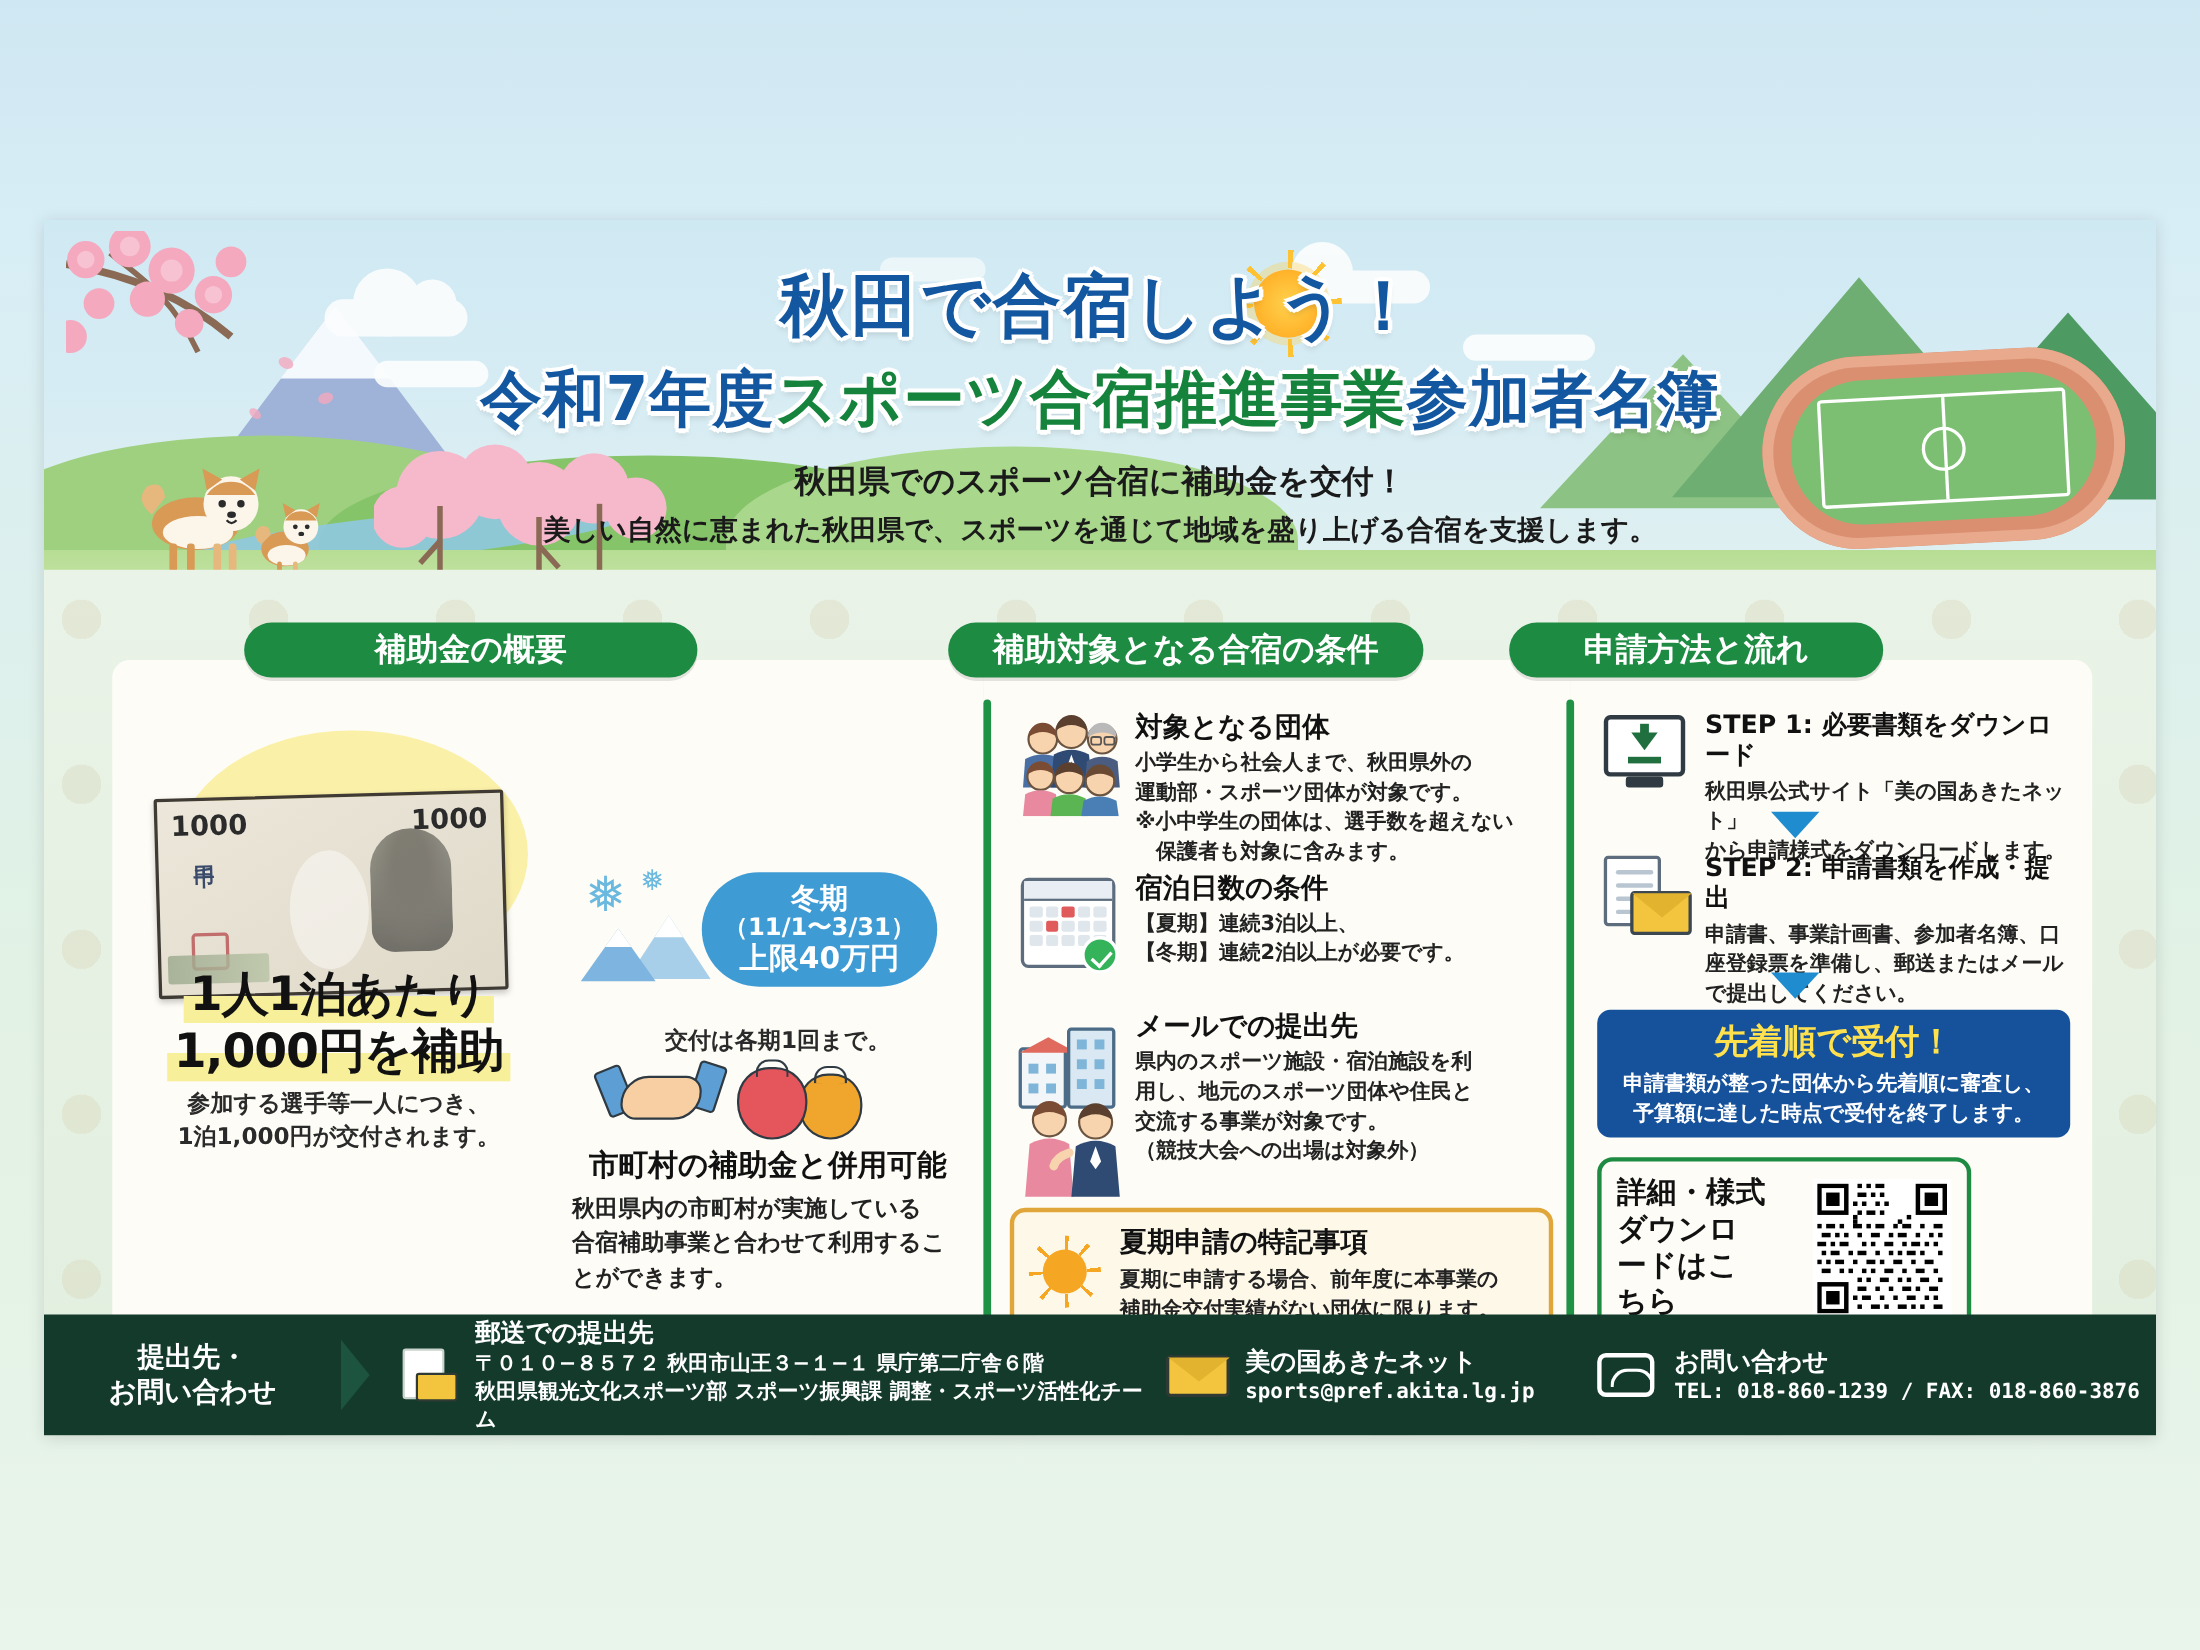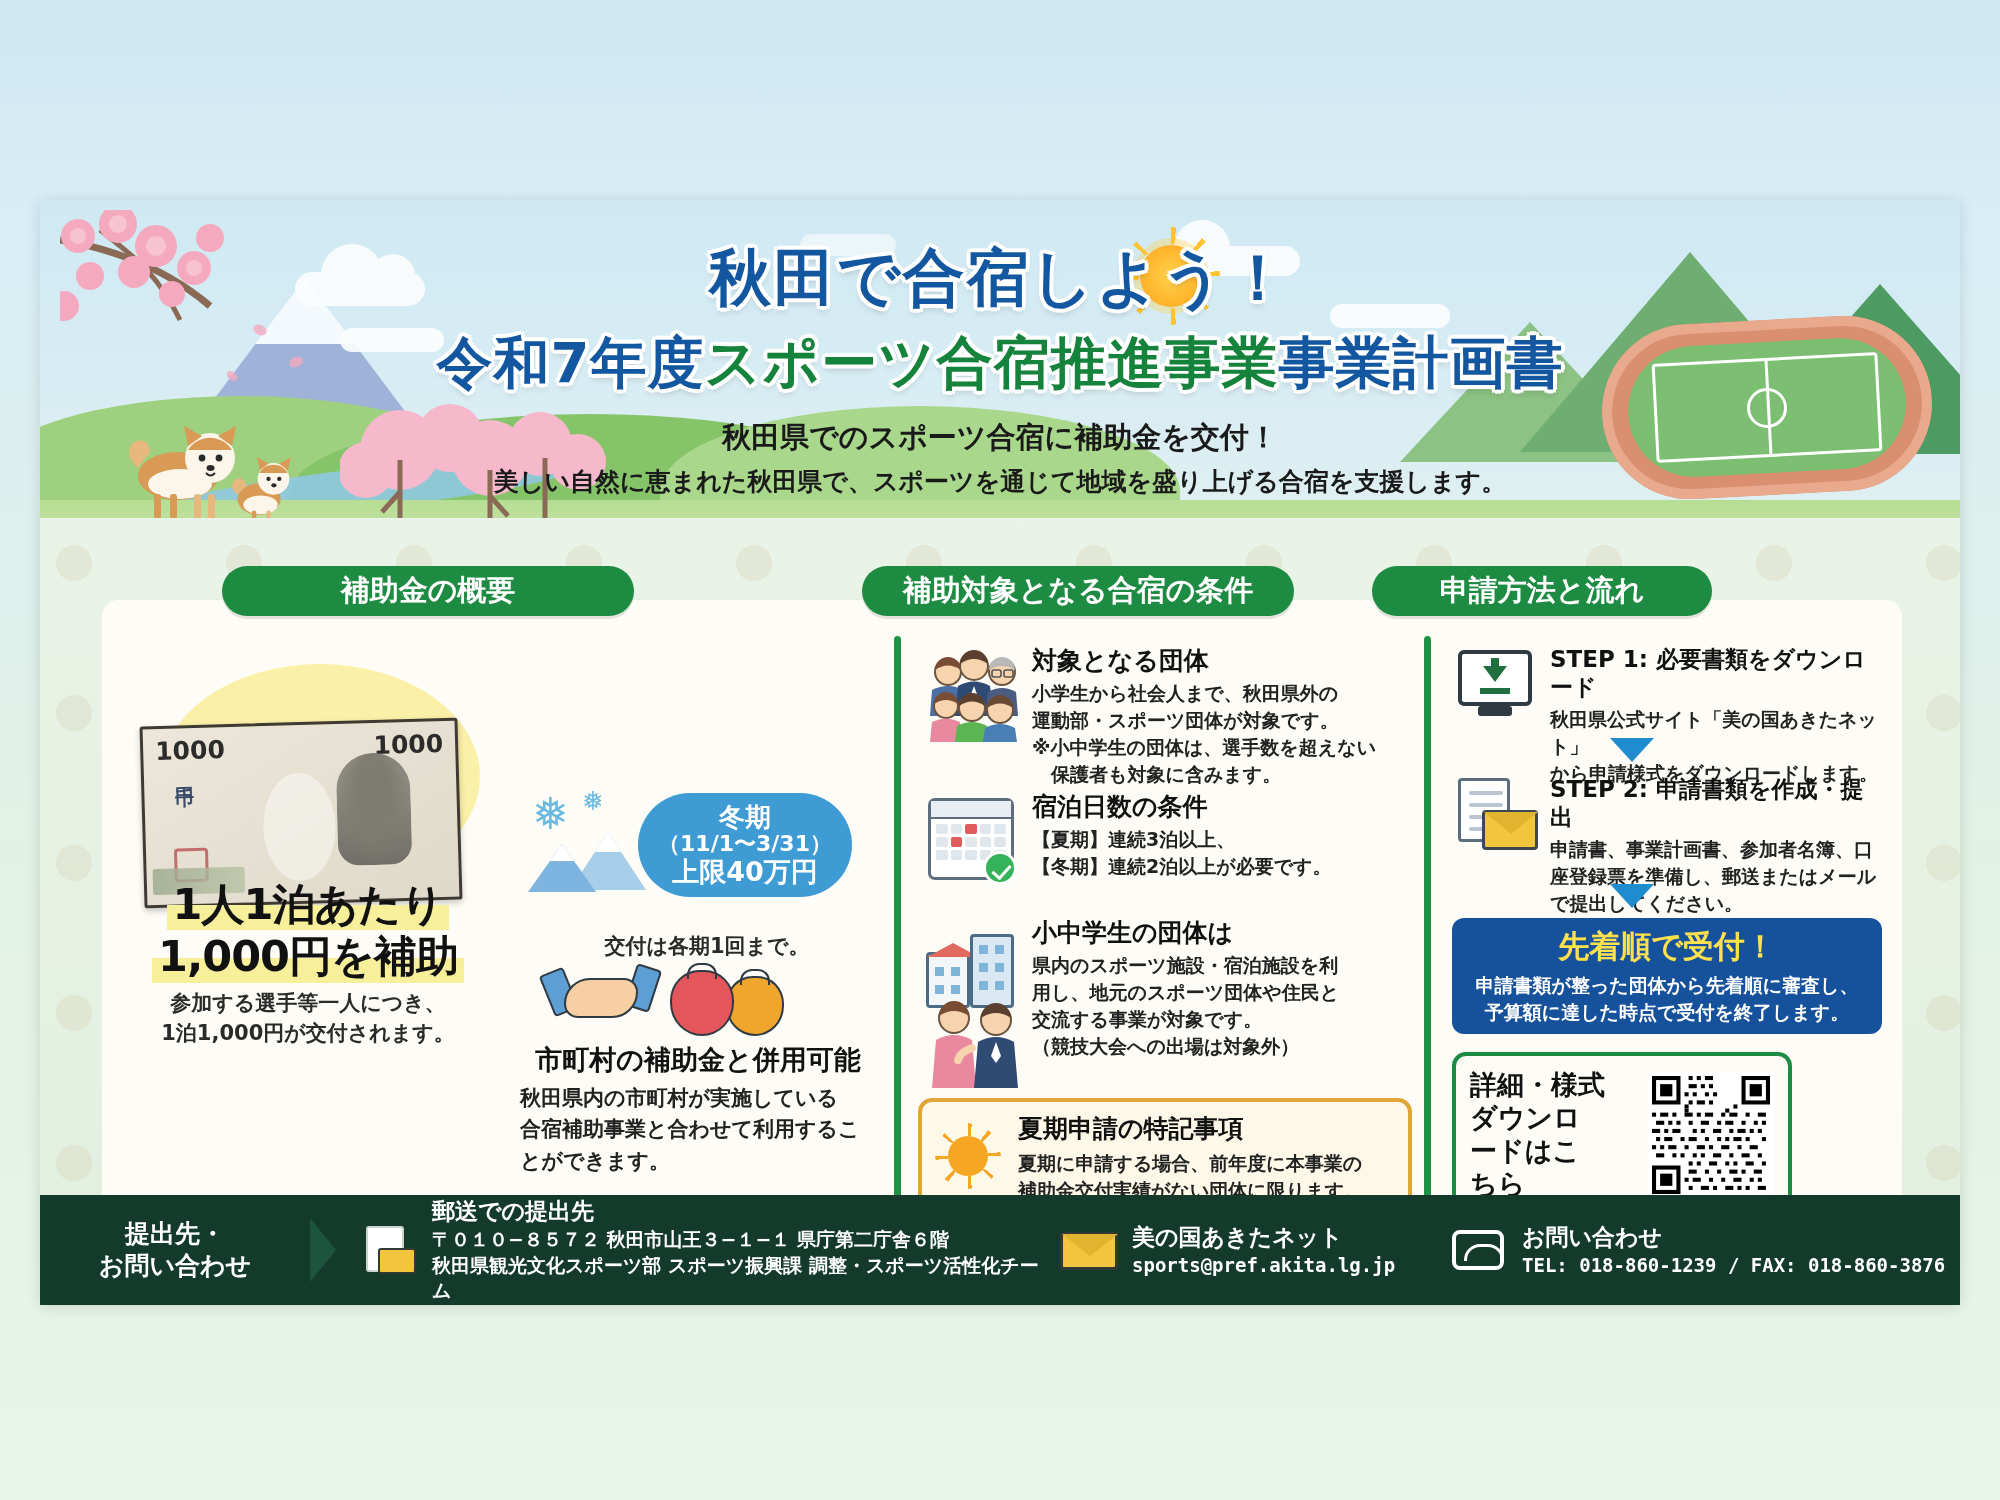--- a/index.html
+++ b/index.html
@@ -640,21 +640,21 @@
         <ellipse cx="66.5" cy="63" rx="3.6" ry="2.8" fill="#2b2b2b"></ellipse>
         <rect x="36" y="98" width="6" height="18" rx="3" fill="#d89a55"></rect>
         <rect x="56" y="98" width="6" height="18" rx="3" fill="#e6b87e"></rect>
       </g>
     </svg>
   </div>
 
   <div class="title-wrap">
     <div class="title-main">秋田で合宿しよう！</div>
     <div class="title-sub">
-      <span class="t-blue">令和7年度</span><span class="t-green">スポーツ合宿推進事業</span><span class="t-blue">事業計画書</span>
+      <span class="t-blue">令和7年度</span><span class="t-green">スポーツ合宿推進事業</span><span class="t-blue">参加者名簿</span>
     </div>
     <div class="lead1">秋田県でのスポーツ合宿に補助金を交付！</div>
     <div class="lead2">美しい自然に恵まれた秋田県で、スポーツを通じて地域を盛り上げる合宿を支援します。</div>
   </div>
 
   <div class="panel-bg">
     <div class="panel-texture"></div>
   </div>
 
   <div class="pill p1" style="top:366px;">補助金の概要</div>
@@ -817,21 +817,21 @@
           <div class="bldg bldg-b">
             <span class="bldg-win" style="left:6px;top:8px;"></span>
             <span class="bldg-win" style="left:22px;top:8px;"></span>
             <span class="bldg-win" style="left:6px;top:26px;"></span>
             <span class="bldg-win" style="left:22px;top:26px;"></span>
             <span class="bldg-win" style="left:6px;top:44px;"></span>
             <span class="bldg-win" style="left:22px;top:44px;"></span>
           </div>
         </div>
         <div class="cond-txt">
-          <div class="cond-h">小中学生の団体は</div>
+          <div class="cond-h">メールでの提出先</div>
           <div class="cond-b">
             <div>県内のスポーツ施設・宿泊施設を利</div>
             <div>用し、地元のスポーツ団体や住民と</div>
             <div>交流する事業が対象です。</div>
             <div>（競技大会への出場は対象外）</div>
           </div>
         </div>
       </div>
 
       <svg style="position:absolute;left:34px;top:394px;width:96px;height:100px;" viewBox="0 0 96 100">

